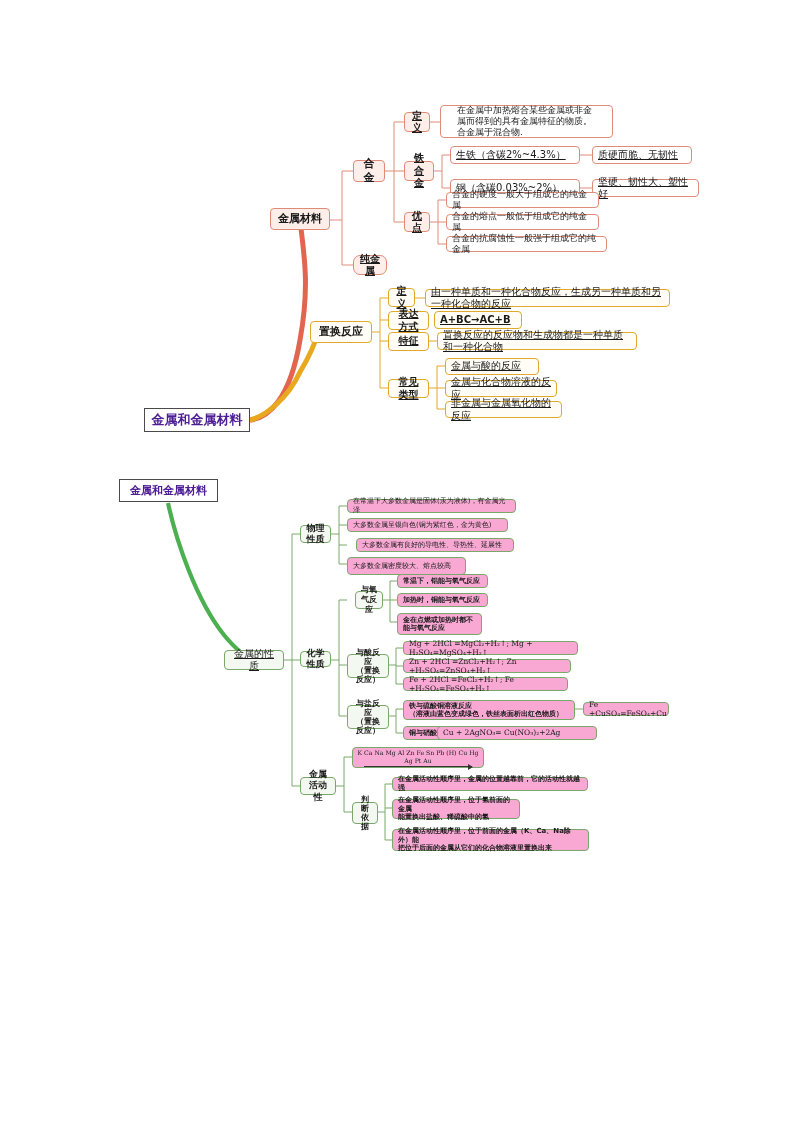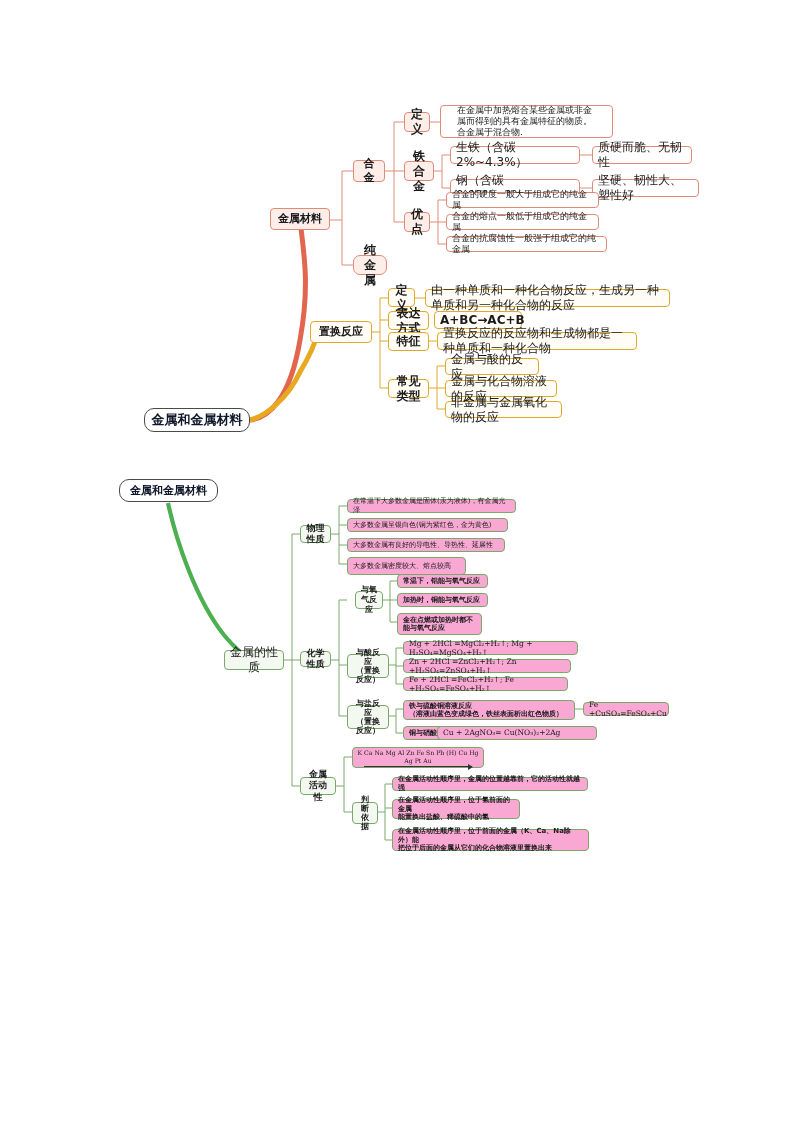--- a/index.html
+++ b/index.html
@@ -15,43 +15,43 @@
     position:absolute;box-sizing:border-box;
     display:flex;align-items:center;
     border-radius:4px;border:1px solid #999;
     background:#fff;white-space:pre-line;
     line-height:1.25;
   }
   .node .txt{display:block;width:100%;}
 
   
   .root{
-    border:1.4px solid #4a4a4a;border-radius:10px;background:#fff;
-    font-weight:bold;color:#0f172a;justify-content:center;text-align:center;
+    border:1.4px solid #4a4a4a;border-radius:0;background:#fff;
+    font-weight:bold;color:#4c1d95;justify-content:center;text-align:center;
   }
 
   
   .red{border-color:#e08b78;background:#fdeeea;color:#1a1a1a;}
   .red-plain{border-color:#e08b78;background:#ffffff;color:#1a1a1a;}
 
   
   .yel{border-color:#dfa92b;background:#fffdf5;color:#1a1a1a;justify-content:flex-end;}
 
   
   .grn{border-color:#7aa86a;background:#f3f8f0;color:#1a1a1a;}
   .grn-w{border-color:#7aa86a;background:#f9a8d4;color:#1a1a1a;}
 
   .b{font-weight:bold;}
   .ctr{justify-content:center;text-align:center;}
   .pad{padding:2px 5px;}
   .mono{font-family:"DejaVu Serif","Liberation Serif",serif;}
 
   .fs13{font-size:13px;}
   .fs11{font-size:11px;}
-  .fs10{font-size:12px;}
+  .fs10{font-size:10px;text-decoration:underline;}
   .fs9{font-size:9px;}
   .fs8{font-size:8px;}
   .fs75{font-size:7.5px;}
   .fs7{font-size:7px;}
   .fs6{font-size:6.2px;}
 
   .actseries{
     flex-direction:column;align-items:center;justify-content:center;
     padding:2px 4px 1px 4px;
   }
@@ -270,21 +270,21 @@
 
   <div class="node grn ctr pad b fs9" style="left:300px;top:525px;width:31px;height:18px;">
     <span class="txt">物理性质</span>
   </div>
   <div class="node grn-w pad fs7" style="left:347px;top:499px;width:169px;height:14px;">
     <span class="txt">在常温下大多数金属是固体(汞为液体)，有金属光泽</span>
   </div>
   <div class="node grn-w pad fs7" style="left:347px;top:518px;width:161px;height:14px;">
     <span class="txt">大多数金属呈银白色(铜为紫红色，金为黄色)</span>
   </div>
-  <div class="node grn-w pad fs7" style="left:347px;top:538px;width:158px;height:14px;">
+  <div class="node grn-w pad fs7" style="left:356px;top:538px;width:158px;height:14px;">
     <span class="txt">大多数金属有良好的导电性、导热性、延展性</span>
   </div>
   <div class="node grn-w pad fs7" style="left:347px;top:557px;width:119px;height:18px;">
     <span class="txt">大多数金属密度较大、熔点较高</span>
   </div>
 
   <div class="node grn ctr pad b fs9" style="left:300px;top:651px;width:31px;height:16px;">
     <span class="txt">化学性质</span>
   </div>
 

